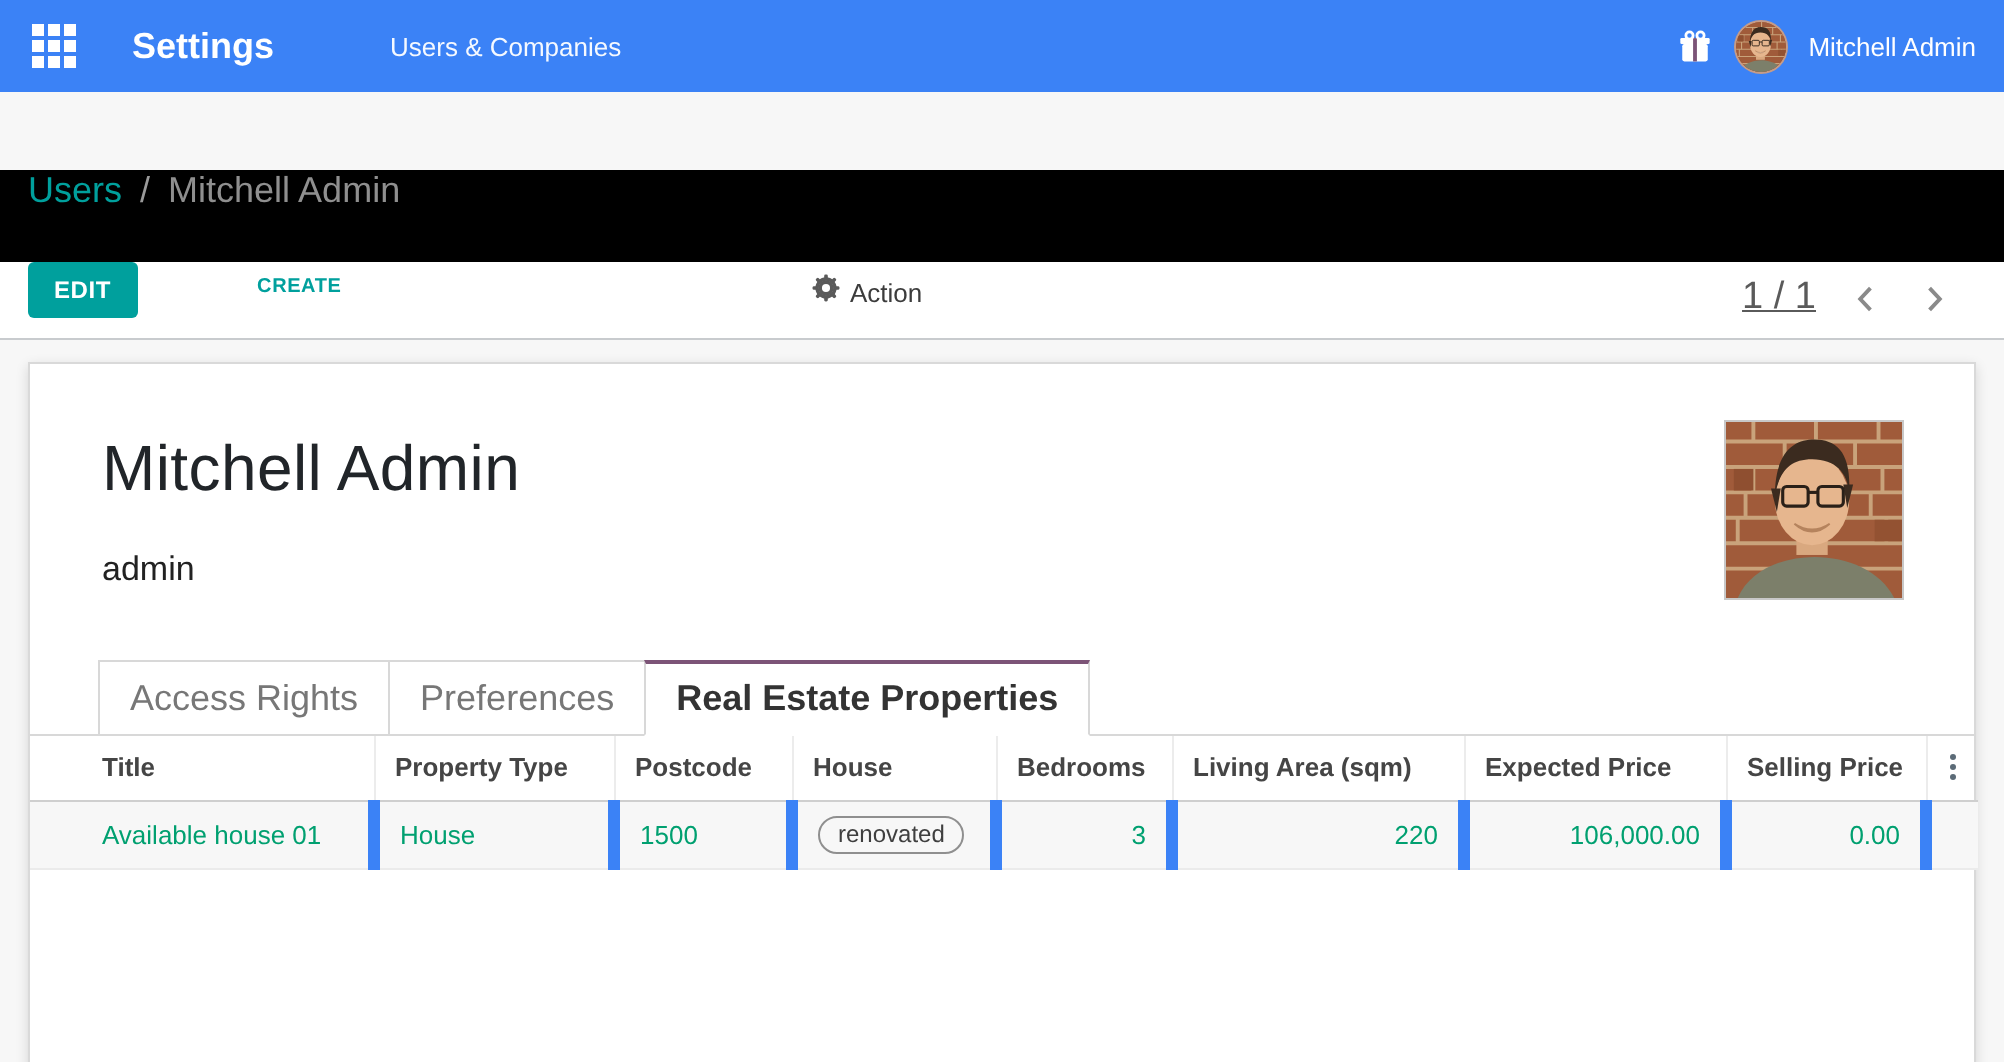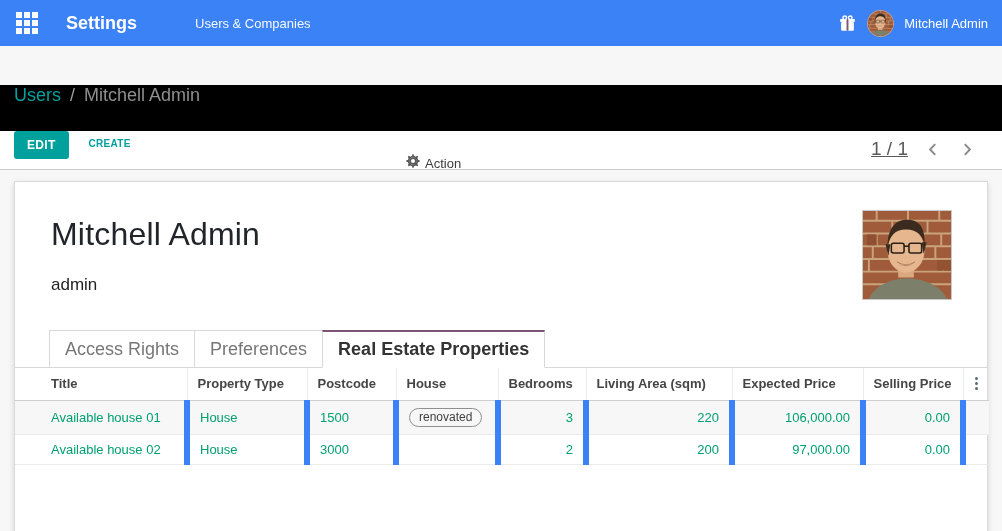--- a/index.html
+++ b/index.html
@@ -25,30 +25,30 @@
   .avatar-circle svg { display: block; width: 100%; height: 100%; }
   .user-name { font-size: 13px; cursor: pointer; }
 
   
   .breadcrumb-row { height: 46px; background: #000000; display: flex; align-items: flex-start; padding-left: 14px; font-size: 18px; margin-top: 39px; }
   .bc-link { color: #00a09d; text-decoration: none; cursor: pointer; }
   .bc-sep { color: #9a9a9a; margin: 0 9px; }
   .bc-current { color: #8f8f8f; }
 
   
-  .control-row { height: 38px; background: #fff; position: relative; display: flex; align-items: flex-start; padding-left: 14px; }
+  .control-row { height: 38px; background: #fff; position: relative; display: flex; align-items: flex-start; padding-left: 14px; gap: 40px; }
   .btn-edit {
     background: #00a09d; color: #fff; border: none; font-family: inherit;
     font-size: 12px; font-weight: bold; padding: 7px 13px; border-radius: 3px; cursor: pointer; letter-spacing: .3px;
   }
   .btn-create {
     background: transparent; border: none; color: #00a09d; font-family: inherit;
     font-size: 10px; font-weight: bold; margin-left: 12px; padding: 7px 8px; cursor: pointer; letter-spacing: .3px;
   }
-  .action-menu { position: absolute; left: 406px; top: 23px; display: flex; align-items: center; gap: 5px; cursor: pointer; }
+  .action-menu { position: absolute; left: 406px; top: 6px; display: flex; align-items: center; gap: 5px; cursor: pointer; }
   .action-label { font-size: 13px; color: #3c3c3c; }
   .pager { position: absolute; right: 24px; top: 7px; display: flex; align-items: center; }
   .pager-value { font-size: 19px; color: #5a5a5a; cursor: pointer; text-decoration: underline; }
   .pager-btn { background: none; border: none; cursor: pointer; padding: 2px 6px; margin-left: 14px; display: flex; align-items: center; }
 
   .panel-divider { border-top: 1px solid #c8cbce; }
 
   
   .content { padding: 11px 14px 0 14px; }
   .card {
@@ -268,28 +268,17 @@
           <td>Available house 01</td>
           <td>House</td>
           <td>1500</td>
           <td><span class="tag-pill">renovated</span></td>
           <td class="num">3</td>
           <td class="num">220</td>
           <td class="num">106,000.00</td>
           <td class="num">0.00</td>
           <td></td>
         </tr>
-        <tr>
-          <td>Available house 02</td>
-          <td>House</td>
-          <td>3000</td>
-          <td></td>
-          <td class="num">2</td>
-          <td class="num">200</td>
-          <td class="num">97,000.00</td>
-          <td class="num">0.00</td>
-          <td></td>
-        </tr>
       </tbody>
     </table>
 
   </div>
 </div>
 
 </body></html>

